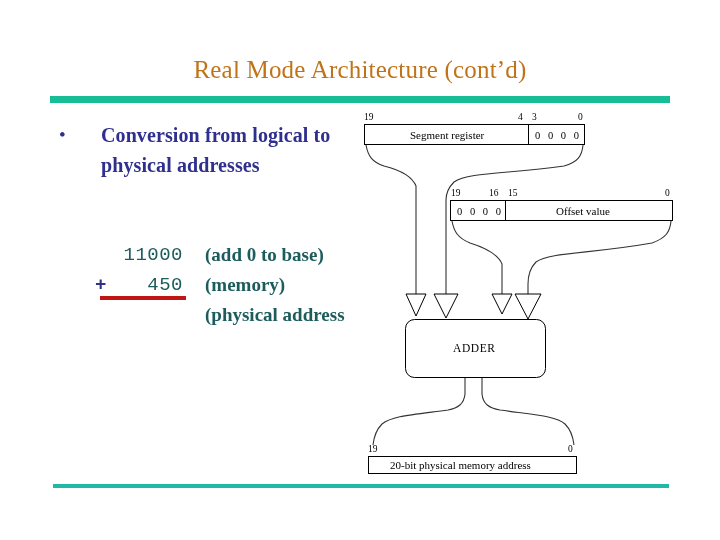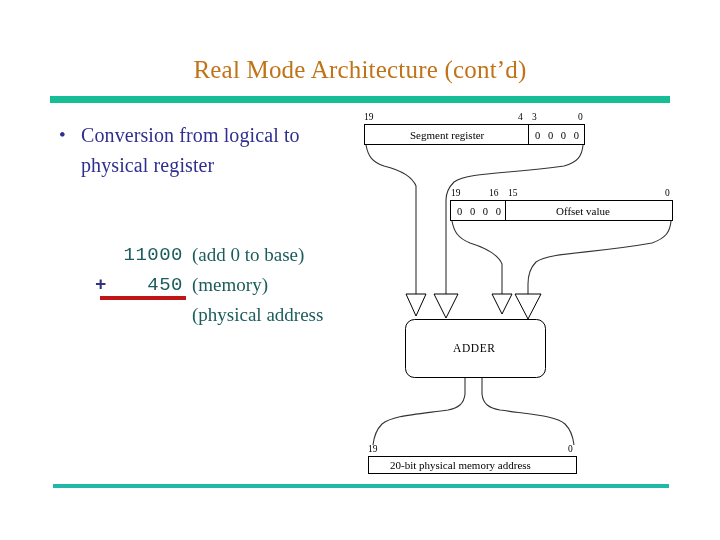--- a/index.html
+++ b/index.html
@@ -65,24 +65,25 @@
     line-height: 30px;
     color: #2f2f8f;
     width: 22px;
     flex: 0 0 22px;
     text-align: left;
     padding-left: 4px;
   }
   .bullet-text {
     font-family: "Liberation Serif", "DejaVu Serif", serif;
     font-size: 20px;
-    font-weight: normal;
+    font-weight: bold;
     color: #2f2f8f;
     line-height: 30px;
     letter-spacing: 0.1px;
+    margin-left: 20px;
   }
 
   
   #calc-block {
     position: absolute;
     left: 95px;
     top: 216px;
     width: 300px;
     margin-top: 24px;
   }
@@ -106,24 +107,24 @@
     width: 88px;
     text-align: right;
     font-family: "Liberation Mono", "DejaVu Sans Mono", monospace;
     font-size: 19px;
     font-weight: normal;
     color: #1c5c5c;
     letter-spacing: 0.5px;
   }
   .calc-note {
     position: absolute;
-    left: 97px;
-    font-family: "Liberation Serif", "DejaVu Serif", serif;
-    font-size: 19px;
-    font-weight: normal;
+    left: 110px;
+    font-family: "Liberation Serif", "DejaVu Serif", serif;
+    font-size: 19px;
+    font-weight: bold;
     color: #1c5c5c;
     white-space: nowrap;
   }
   #calc-rule {
     position: absolute;
     left: 5px;
     top: 56px;
     width: 86px;
     height: 4px;
     background: #c11414;
@@ -188,21 +189,21 @@
 
   <div id="slide-title">Real Mode Architecture (cont’d)</div>
 
   <div class="rule-top"></div>
 
   <div id="bullet-block">
     <div class="bullet-row">
       <div class="bullet-dot">•</div>
       <div>
         <div class="bullet-text">Conversion from logical to</div>
-        <div class="bullet-text">physical register</div>
+        <div class="bullet-text">physical addresses</div>
       </div>
     </div>
   </div>
 
   <div id="calc-block">
     <div class="calc-line">
       <span class="calc-sign"></span>
       <span class="calc-num">11000</span>
       <span class="calc-note">(add 0 to base)</span>
     </div>

